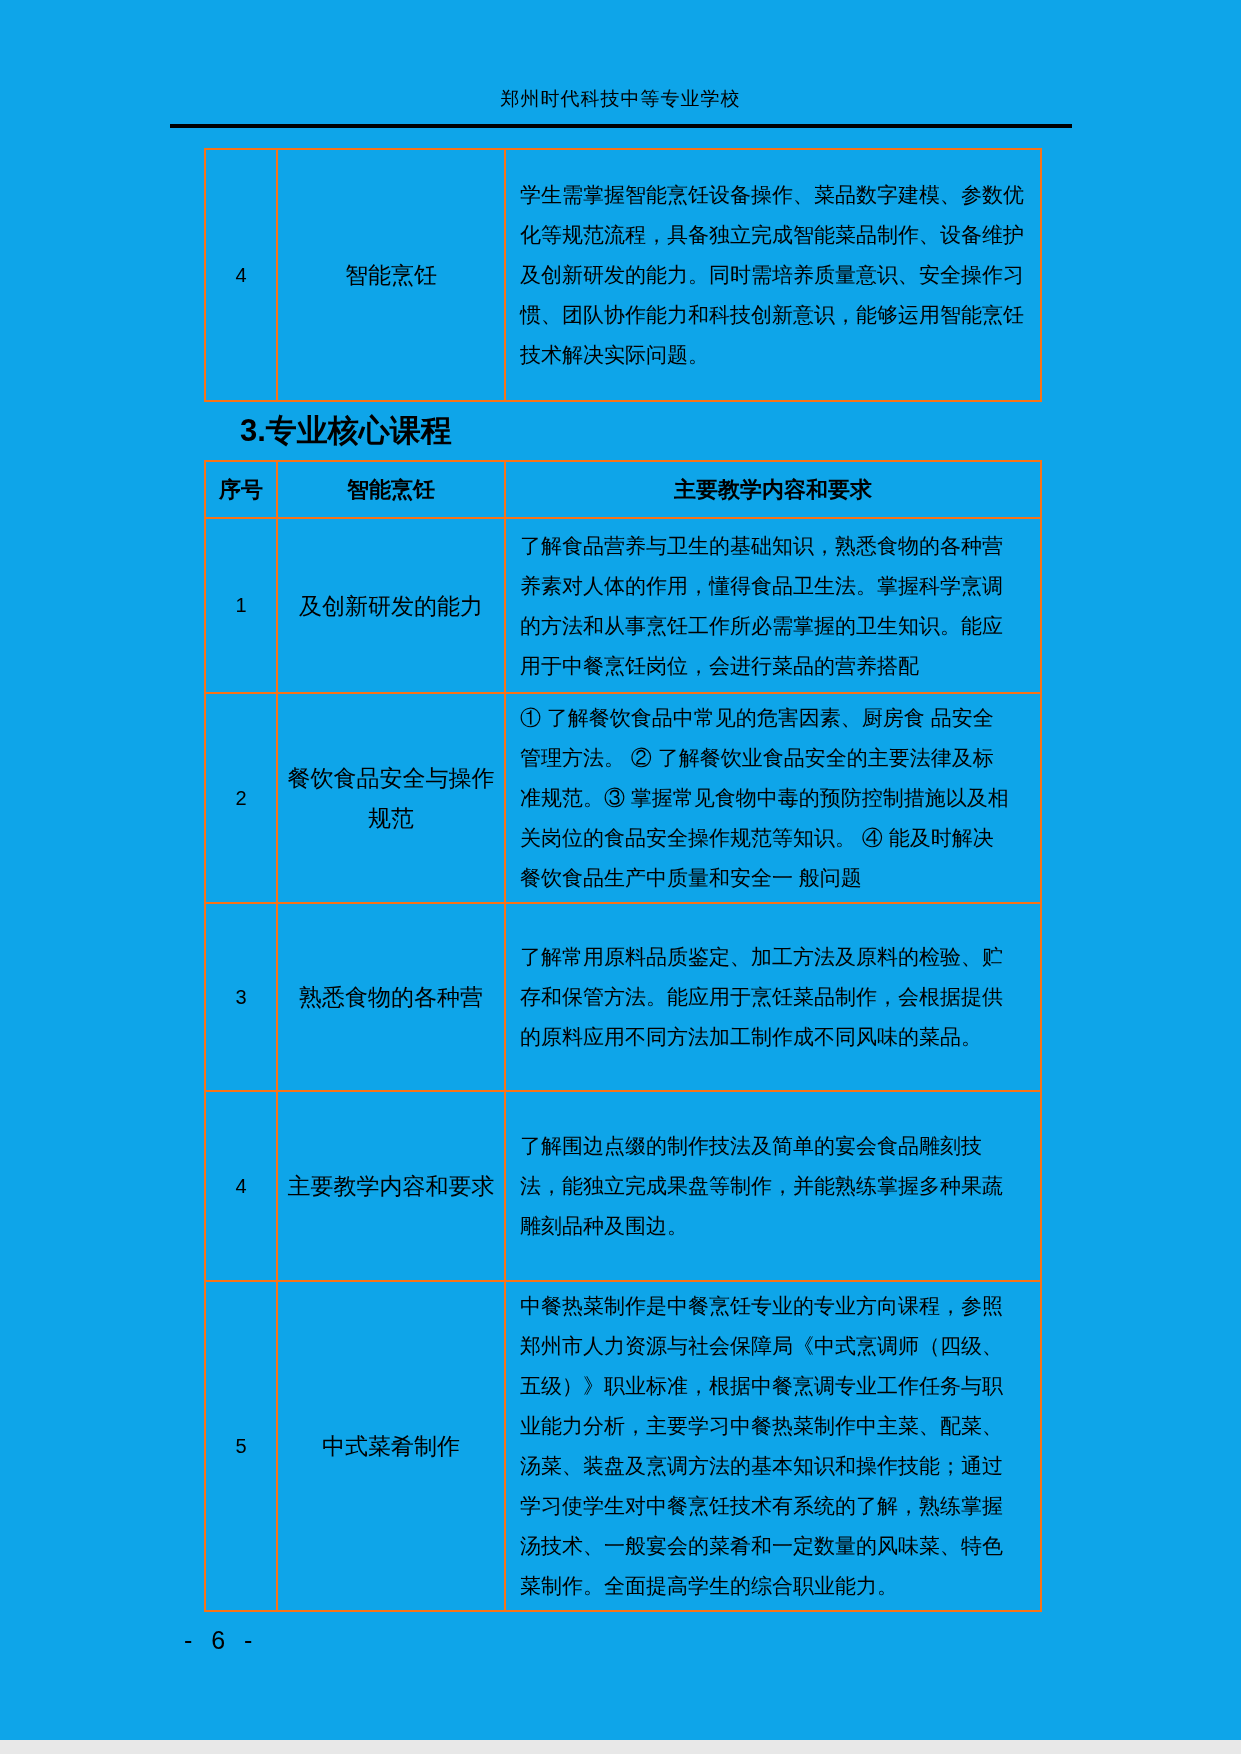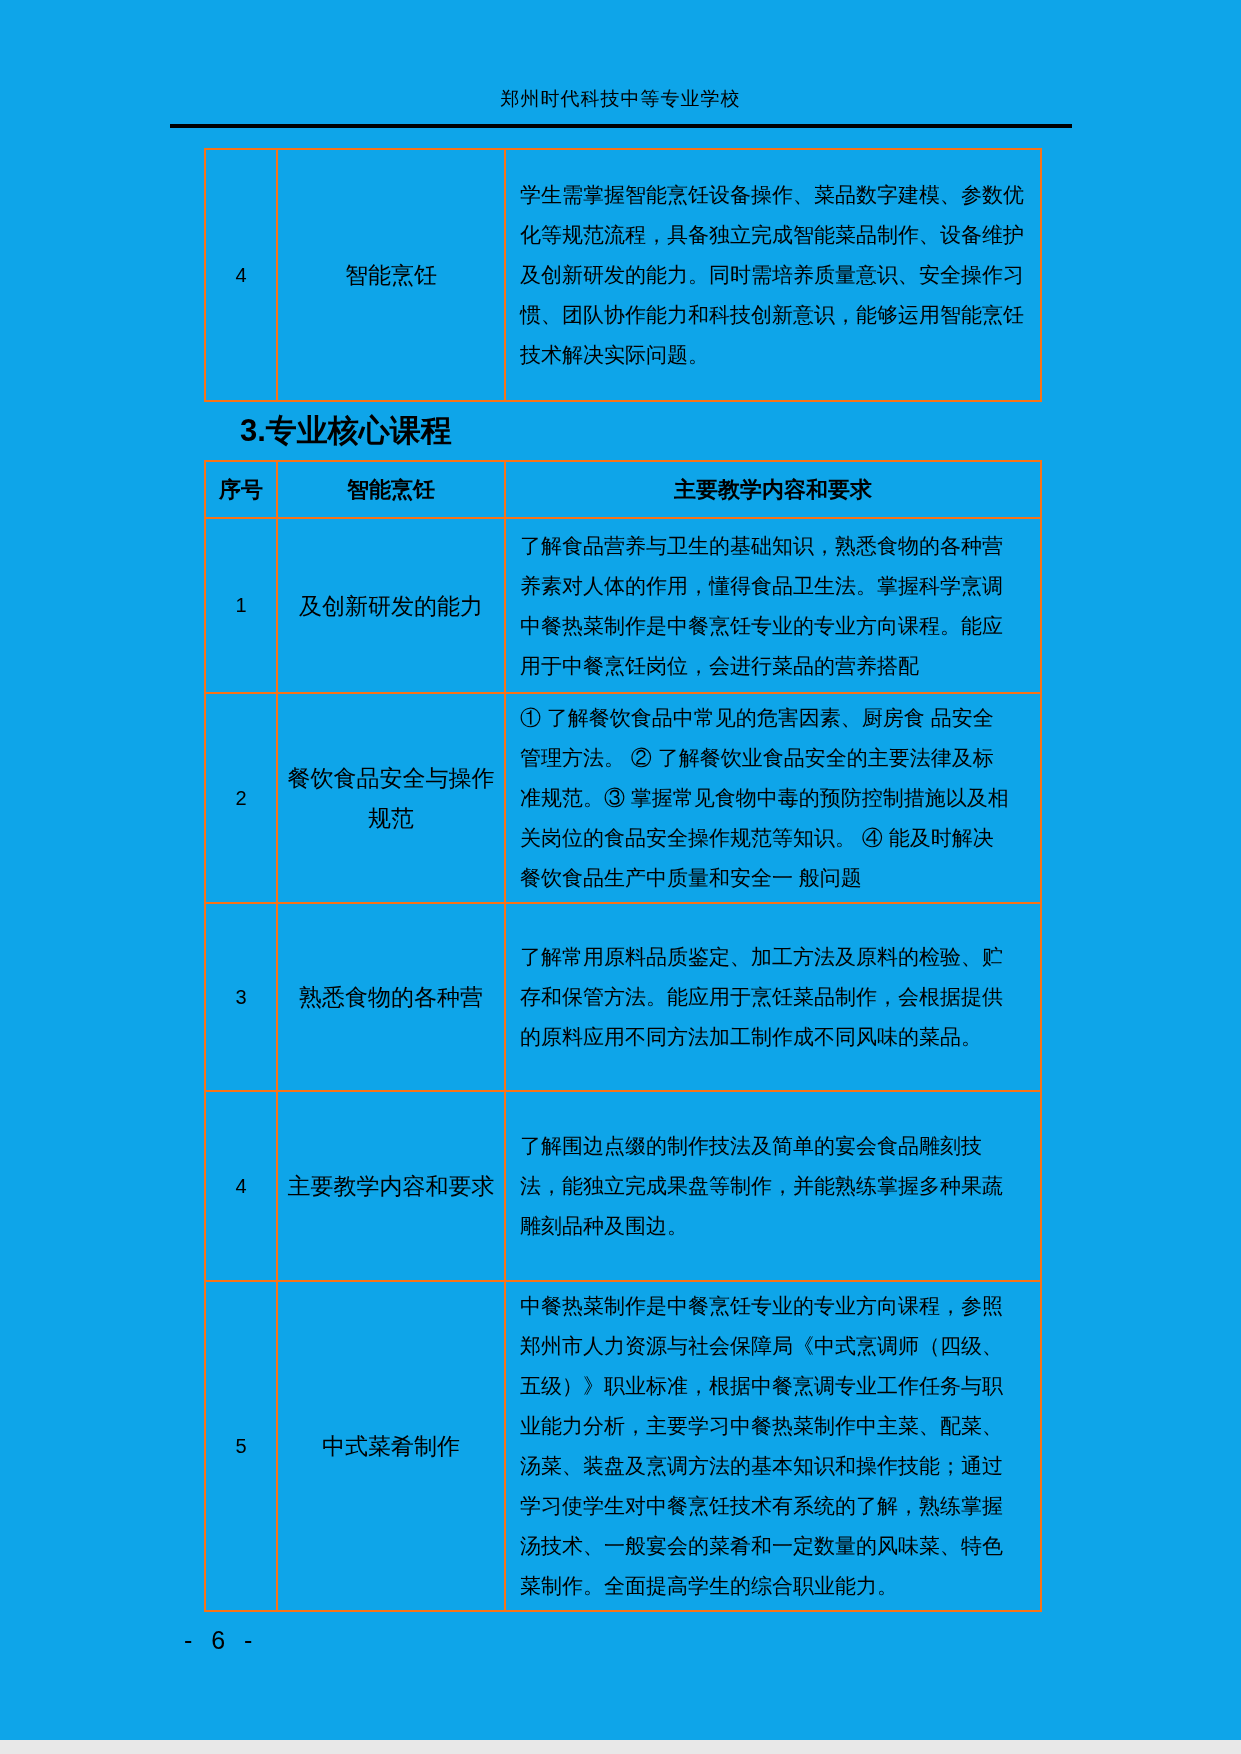--- a/index.html
+++ b/index.html
@@ -123,21 +123,21 @@
       <tr style="height:57px;">
         <th class="hdr">序号</th>
         <th class="hdr">智能烹饪</th>
         <th class="hdr">主要教学内容和要求</th>
       </tr>
       <tr style="height:175px;">
         <td class="cell-no">1</td>
         <td class="cell-course">及创新研发的能力</td>
         <td class="cell-content">了解食品营养与卫生的基础知识，熟悉食物的各种营
 养素对人体的作用，懂得食品卫生法。掌握科学烹调
-中餐热菜制作是中餐烹饪专业的专业方向课程。能应
+的方法和从事烹饪工作所必需掌握的卫生知识。能应
 用于中餐烹饪岗位，会进行菜品的营养搭配</td>
       </tr>
       <tr style="height:198px;">
         <td class="cell-no">2</td>
         <td class="cell-course">餐饮食品安全与操作
 规范</td>
         <td class="cell-content">① 了解餐饮食品中常见的危害因素、厨房食 品安全
 管理方法。 ② 了解餐饮业食品安全的主要法律及标
 准规范。③ 掌握常见食物中毒的预防控制措施以及相
 关岗位的食品安全操作规范等知识。 ④ 能及时解决

